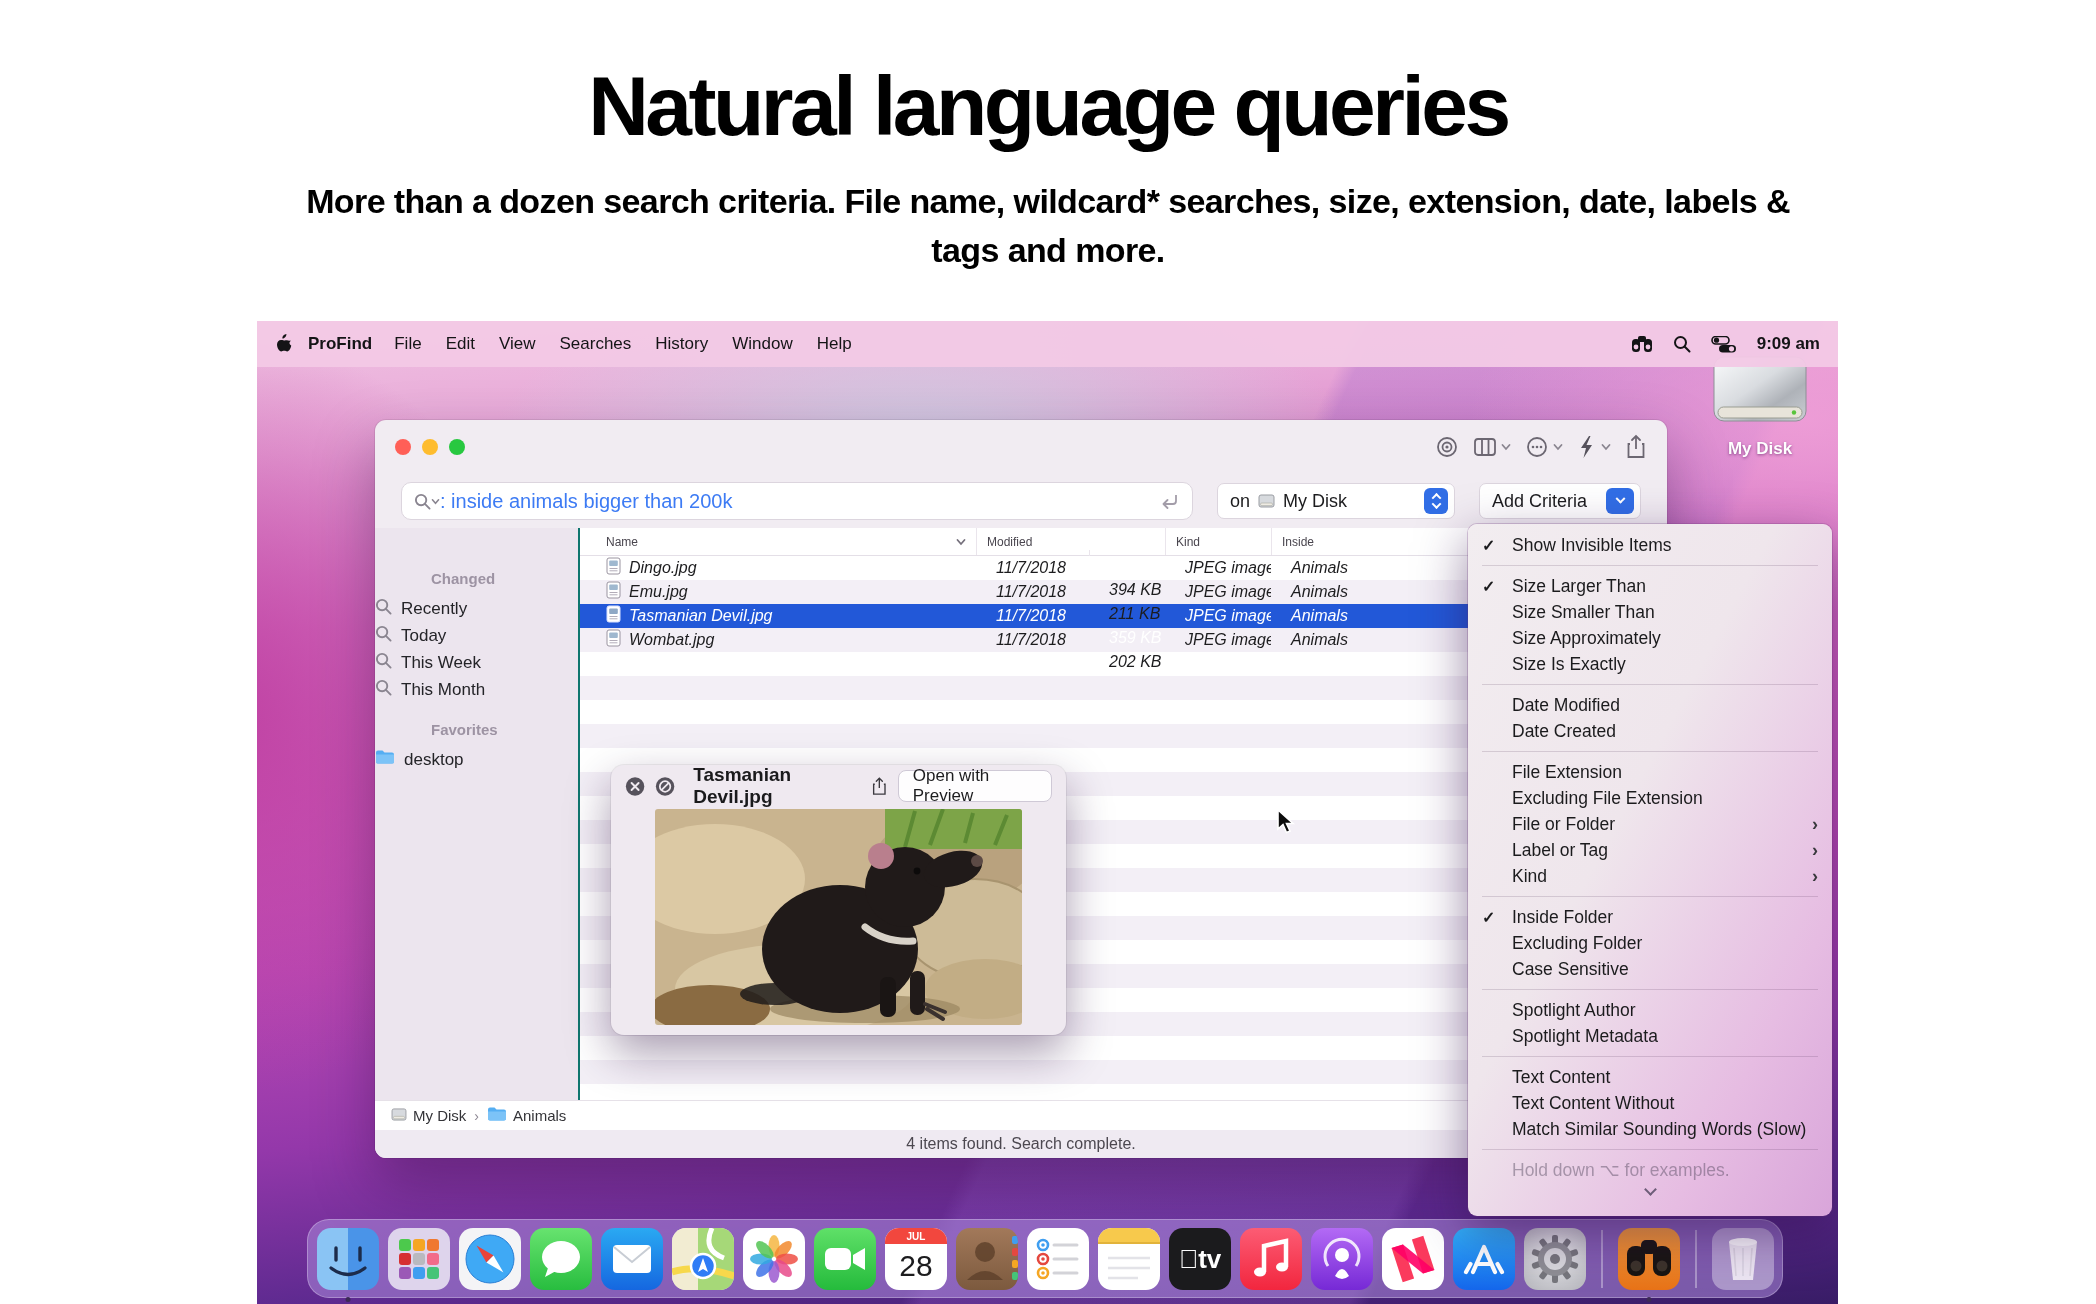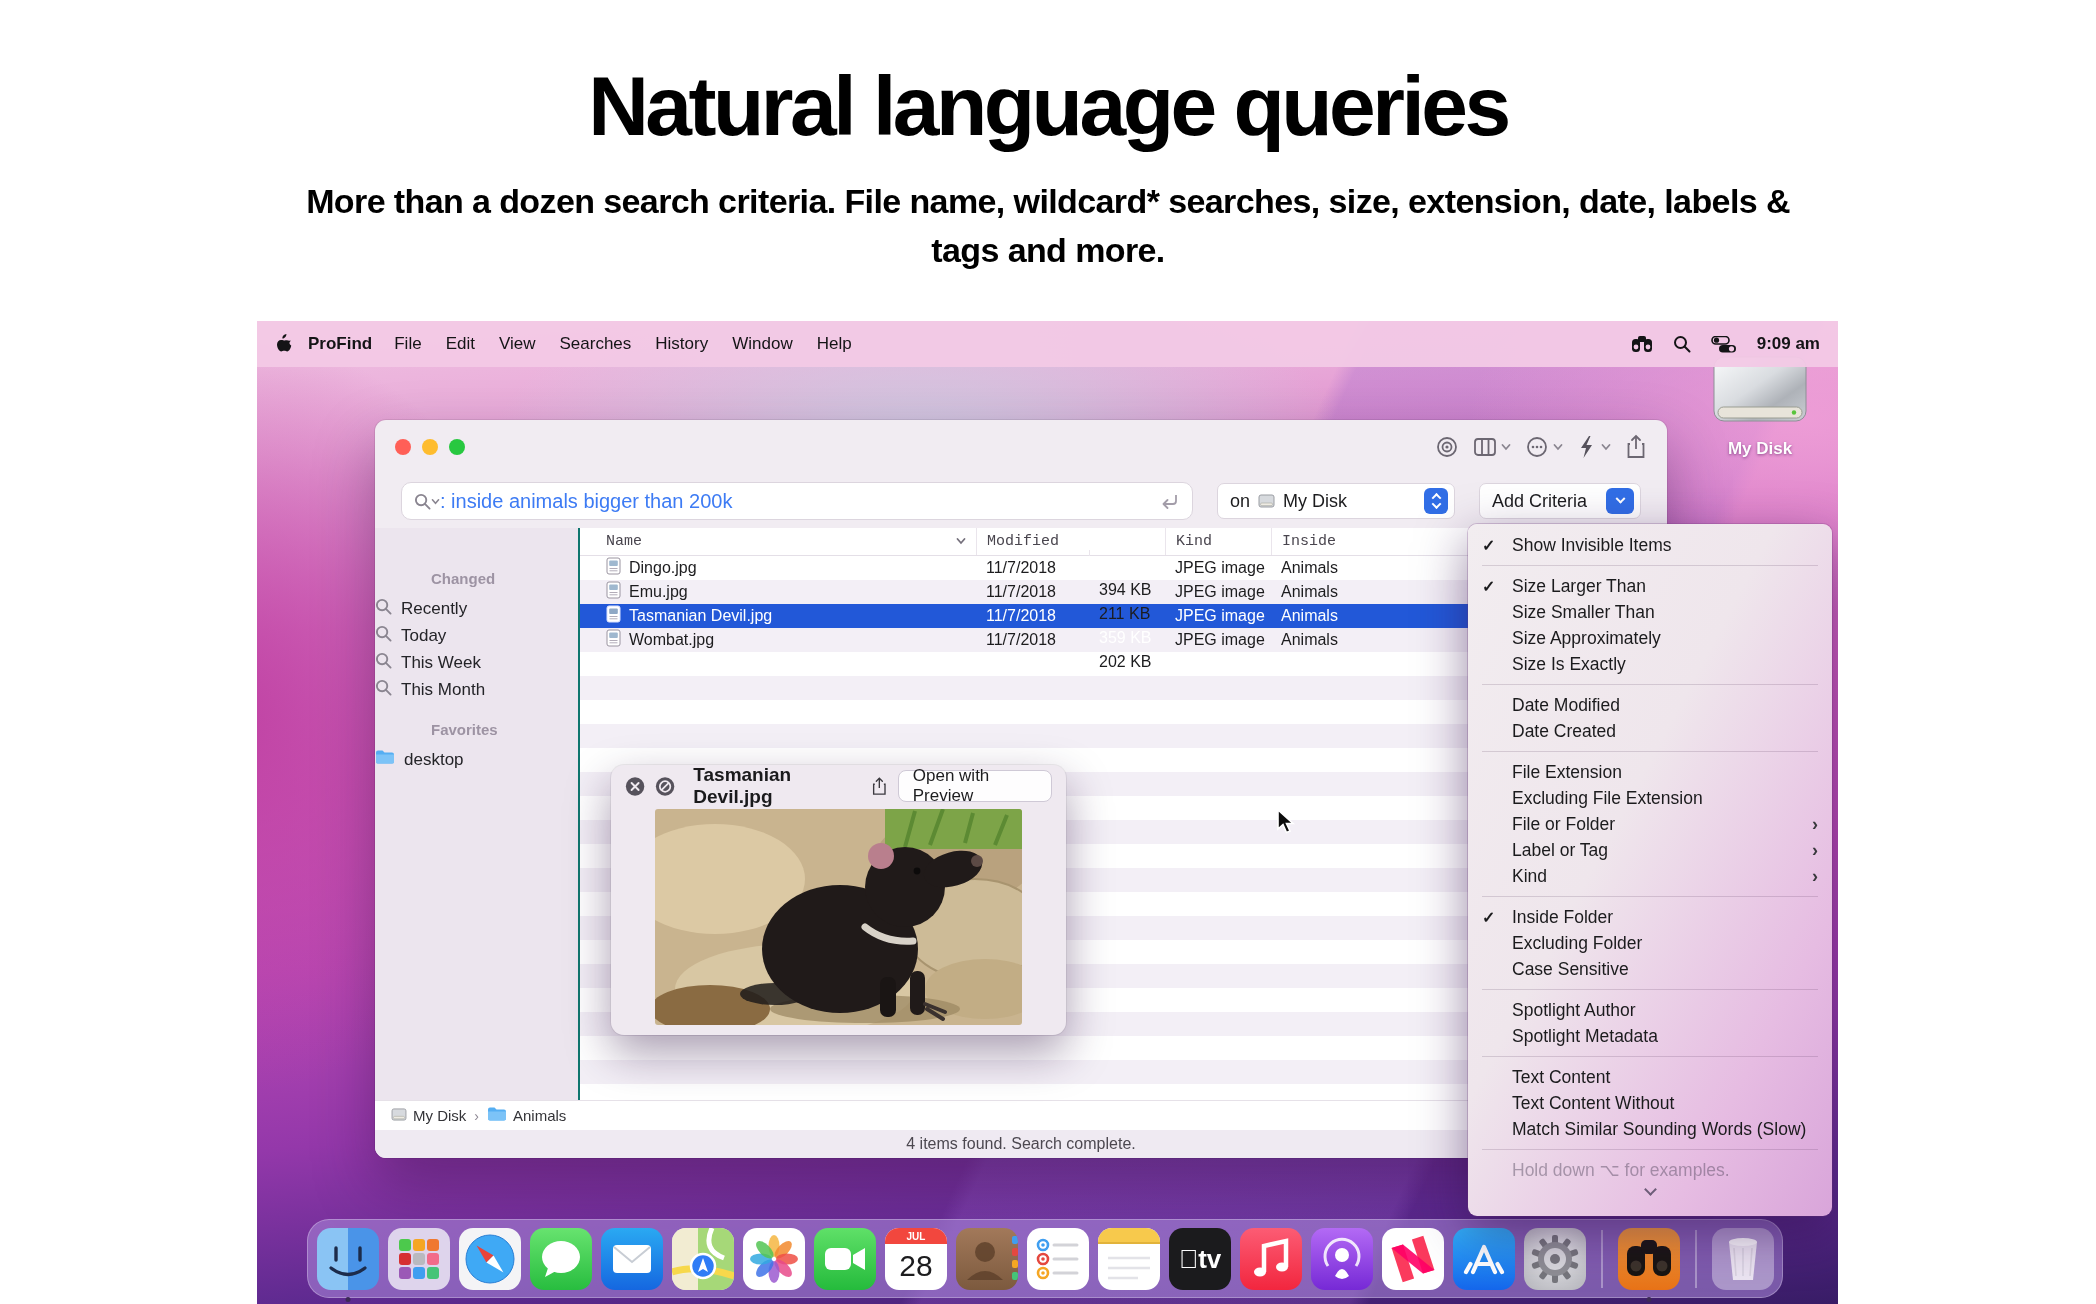--- a/index.html
+++ b/index.html
@@ -57,26 +57,26 @@
   .chevbtn { width:28px; height:26px; background:#316ee6; border-radius:6px; display:flex; align-items:center; justify-content:center; }
   .cssup { width:7px; height:7px; border-left:2px solid #fff; border-top:2px solid #fff; transform:rotate(45deg) translate(1px,1px); }
   .cssdn { width:7px; height:7px; border-left:2px solid #fff; border-top:2px solid #fff; transform:rotate(225deg) translate(1px,1px); }
 
   .content { flex:1; display:flex; min-height:0; }
   .sidebar { width:205px; background:#ece5ee; border-right:2px solid #0f766e; padding-top:24px; flex:0 0 auto; }
   .sb-head { font-size:15px; font-weight:700; color:#9d93a3; padding-left:56px; margin:18px 0 8px; }
   .sb-item { display:flex; align-items:center; gap:9px; height:27px; font-size:17px; color:#242428; }
 
   .main { flex:1; background:#fff; display:flex; flex-direction:column; min-width:0; }
-  .thead { height:28px; display:flex; align-items:center; font-size:15px; color:#49454e; border-bottom:1px solid #e4dfe7; background:#fff; flex:0 0 auto;font-family:Liberation Mono, monospace; }
+  .thead { height:28px; display:flex; align-items:center; font-size:12px; color:#49454e; border-bottom:1px solid #e4dfe7; background:#fff; flex:0 0 auto; }
   .thead .c { padding:0 10px; border-left:1px solid #eae5ec; height:100%; display:flex; align-items:center; }
   .thead .c:first-child { border-left:none; }
   .rows { flex:1; background:repeating-linear-gradient(180deg, #fff 0 24px, #f3eff6 24px 48px); }
   .trow { height:24px; display:flex; align-items:center; font-size:16px; color:#1c1c1e; }
-  .trow .c { padding:0 10px; display:flex; align-items:center; gap:8px; overflow:hidden; white-space:nowrap; }
+  .trow .c { padding:0 20px; display:flex; align-items:center; gap:8px; overflow:hidden; white-space:nowrap;font-style:italic; }
   .trow.sel { background:#2258d8; color:#fff; }
   .col-name { width:396px; flex:0 0 auto; padding-left:26px !important; }
   .col-mod { width:113px; flex:0 0 auto; }
   .col-size { width:76px; flex:0 0 auto;margin-top:44px; }
   .col-kind { width:106px; flex:0 0 auto; }
   .col-inside { flex:1; }
   .thead .col-name { display:flex; justify-content:space-between; }
 
   .breadcrumb { height:30px; background:#fff; border-top:1px solid #e6e1e8; display:flex; align-items:center; gap:8px; padding:0 16px; font-size:15px; color:#343438; flex:0 0 auto; }
   .crumb { display:flex; align-items:center; gap:6px; }

